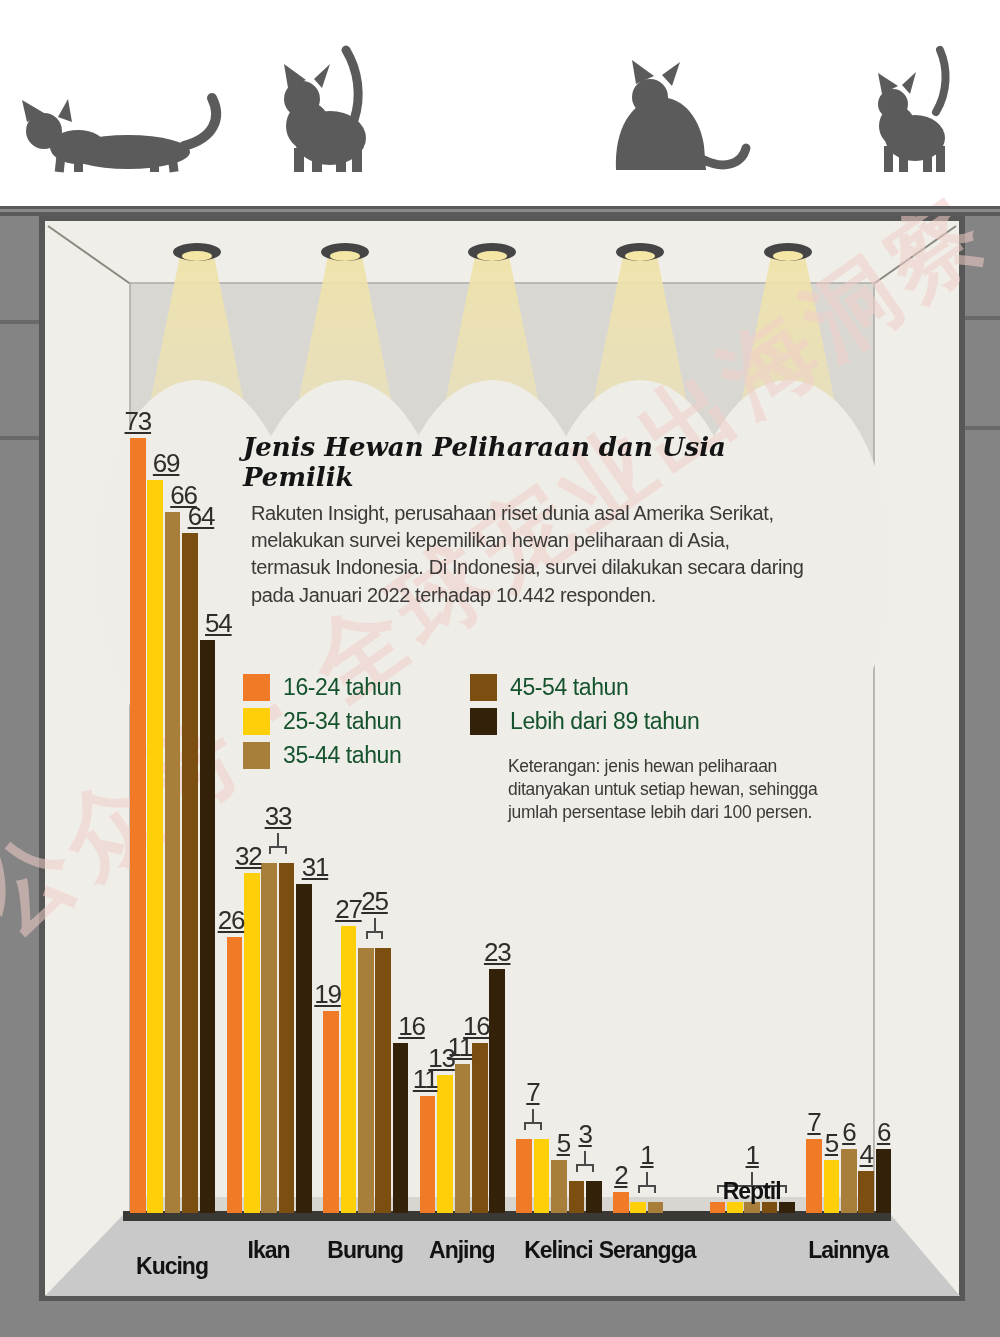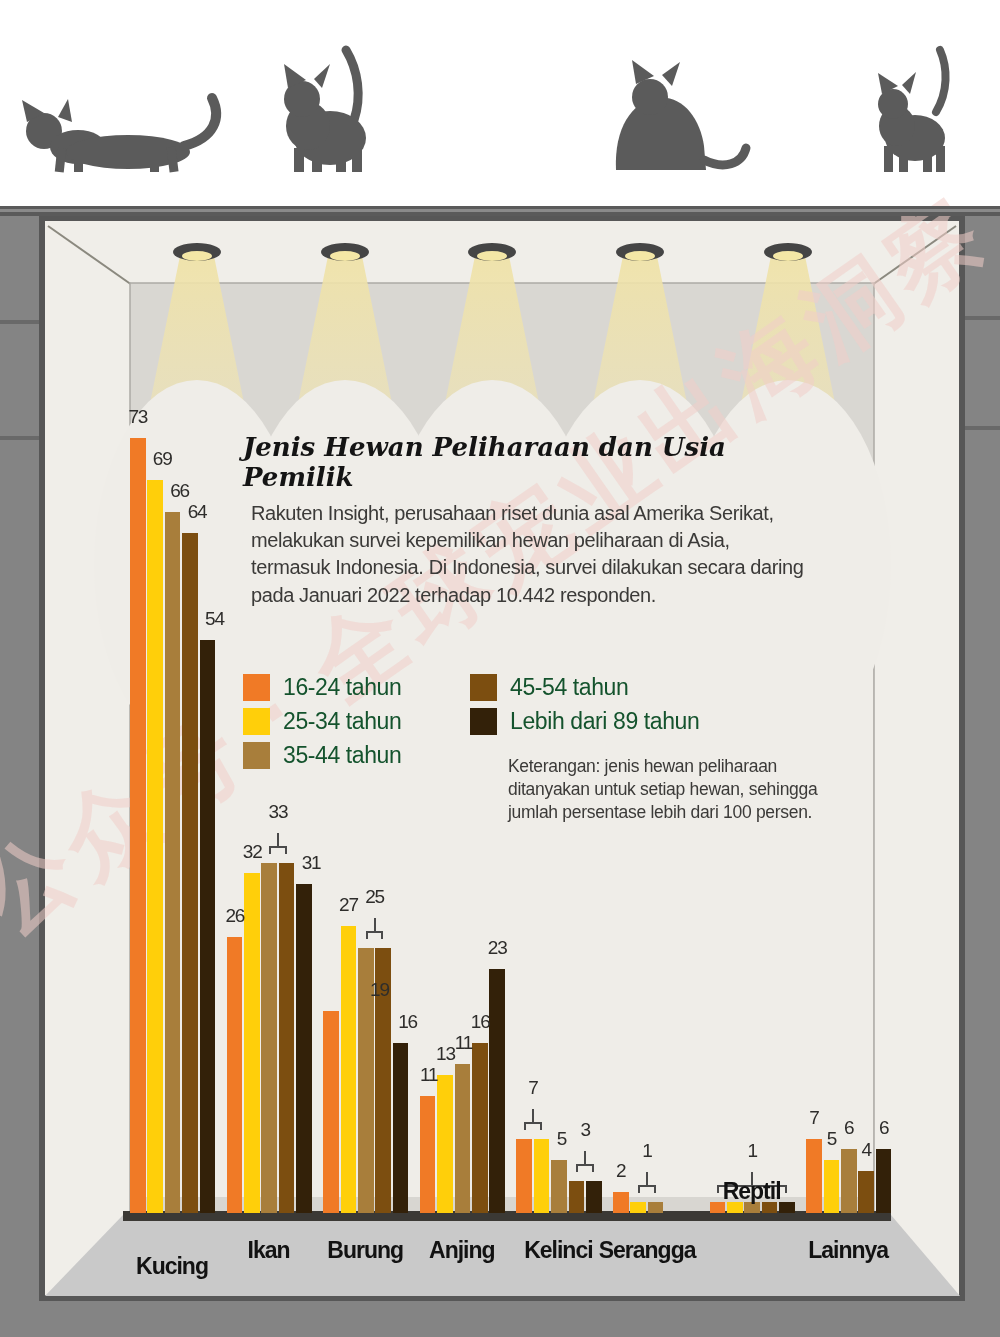--- a/index.html
+++ b/index.html
@@ -26,21 +26,21 @@
     font-size:26px;color:#141414;}
   .desc{position:absolute;left:243px;top:492px;width:556px;margin:8px;
     font-size:20px;line-height:1.36;letter-spacing:-.4px;color:#3B3A38;}
   .note{position:absolute;left:508px;top:755px;width:340px;margin:0;
     font-size:17.5px;line-height:1.3;letter-spacing:-.3px;color:#3B3A38;}
   .legend-item{position:absolute;display:flex;align-items:center;gap:13px;}
   .legend-swatch{width:27px;height:27px;flex:0 0 27px;}
   .legend-label{font-size:23px;letter-spacing:-.4px;color:#14532d;white-space:nowrap;}
   
   .bar{position:absolute;}
-  .val-label{position:absolute;font-size:19px;letter-spacing:-1.2px;color:#2E2D2B;white-space:nowrap;}
+  .val-label{position:absolute;font-size:26px;letter-spacing:-1.2px;color:#2E2D2B;white-space:nowrap;text-decoration:underline;}
   .bracket{position:absolute;border:2px solid #4A4A4A;border-bottom:none;height:8px;box-sizing:border-box;}
   .stem{position:absolute;width:2px;background:#4A4A4A;}
   .cat-label{position:absolute;font-size:23px;font-weight:bold;letter-spacing:-1px;
     color:#121212;white-space:nowrap;transform:translateX(-50%);}
 </style>
 </head>
 <body>
 
 <div class="page">
 
@@ -210,21 +210,21 @@
         <div class="bracket" style="left: 269.2px; width: 17.4px; top: 845.54px;"></div>
         <div class="stem" style="left: 276.9px; top: 832.54px; height: 13px;"></div>
         <div class="val-label" style="left: 277.9px; top: 800.54px; transform: translateX(-50%);">33</div>
         <div class="val-label" style="top: 851.78px; left: 301.66px;">31</div>
         <div class="cat-label" style="left: 268.6px; top: 1237px;">Ikan</div>
         <div class="bar" style="left: 323.2px; top: 1011.22px; width: 15.6px; height: 201.78px; background: rgb(240, 122, 38);"></div>
         <div class="bar" style="left: 340.6px; top: 926.26px; width: 15.6px; height: 286.74px; background: rgb(255, 207, 10);"></div>
         <div class="bar" style="left: 358px; top: 947.5px; width: 15.6px; height: 265.5px; background: rgb(168, 126, 59);"></div>
         <div class="bar" style="left: 375.4px; top: 947.5px; width: 15.6px; height: 265.5px; background: rgb(124, 78, 16);"></div>
         <div class="bar" style="left: 392.8px; top: 1043.08px; width: 15.6px; height: 169.92px; background: rgb(51, 33, 9);"></div>
-        <div class="val-label" style="top: 979.22px; left: 340.8px; transform: translateX(-100%); margin-left: 48px;">19</div>
+        <div class="val-label" style="top: 979.22px; left: 340.8px; transform: translateX(-100%);">19</div>
         <div class="val-label" style="top: 894.26px; left: 348.4px; transform: translateX(-50%); text-align: center;">27</div>
         <div class="bracket" style="left: 365.8px; width: 17.4px; top: 930.5px;"></div>
         <div class="stem" style="left: 373.5px; top: 917.5px; height: 13px;"></div>
         <div class="val-label" style="left: 374.5px; top: 885.5px; transform: translateX(-50%);">25</div>
         <div class="val-label" style="top: 1011.08px; left: 398.26px;">16</div>
         <div class="cat-label" style="left: 365.2px; top: 1237px;">Burung</div>
         <div class="bar" style="left: 419.8px; top: 1096.18px; width: 15.6px; height: 116.82px; background: rgb(240, 122, 38);"></div>
         <div class="bar" style="left: 437.2px; top: 1074.94px; width: 15.6px; height: 138.06px; background: rgb(255, 207, 10);"></div>
         <div class="bar" style="left: 454.6px; top: 1064.32px; width: 15.6px; height: 148.68px; background: rgb(168, 126, 59);"></div>
         <div class="bar" style="left: 472px; top: 1043.08px; width: 15.6px; height: 169.92px; background: rgb(124, 78, 16);"></div>

